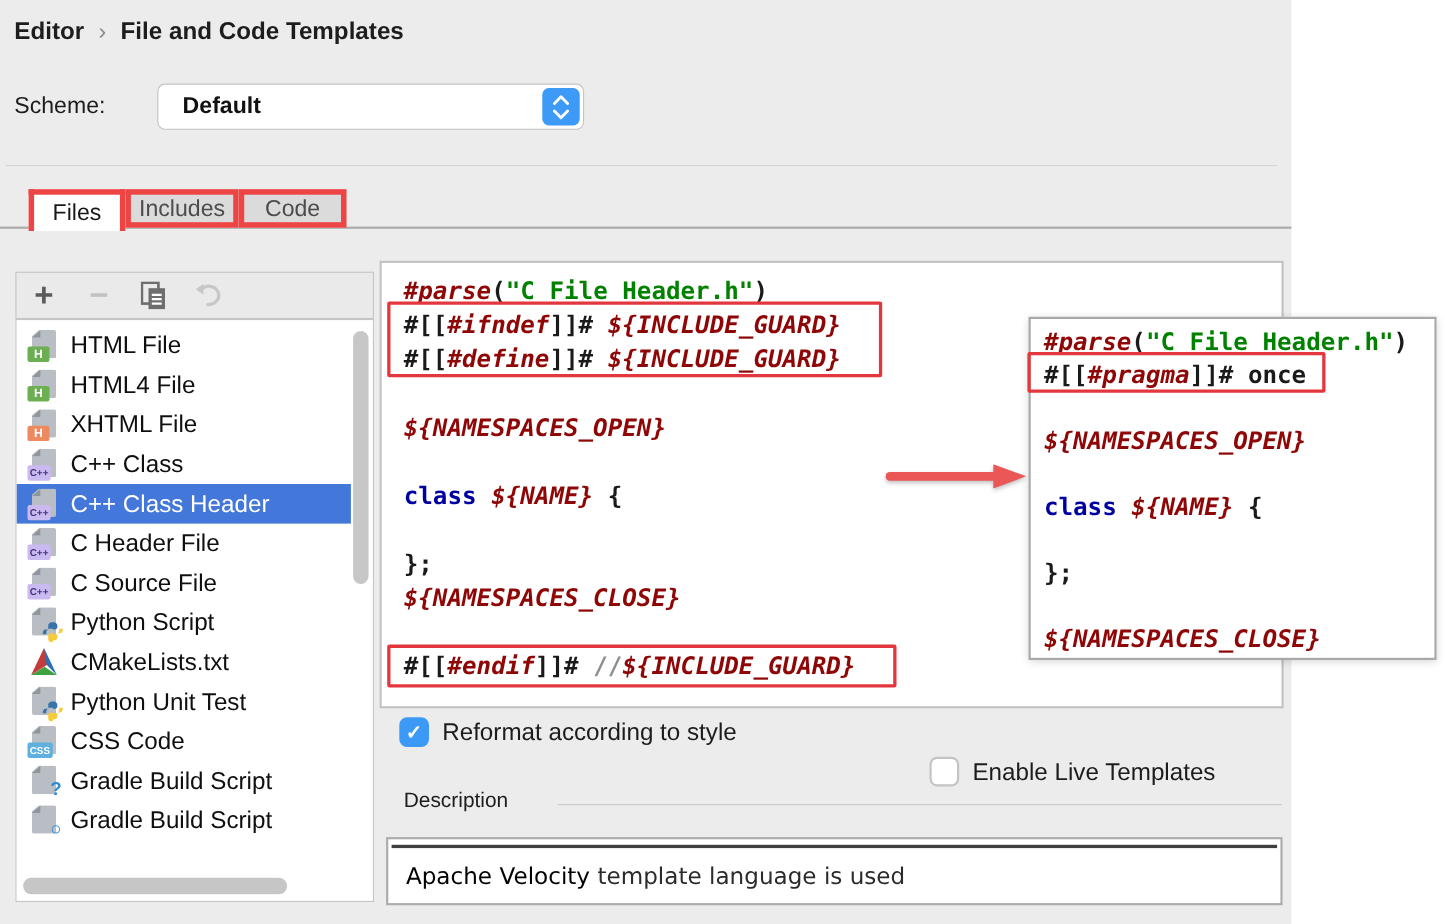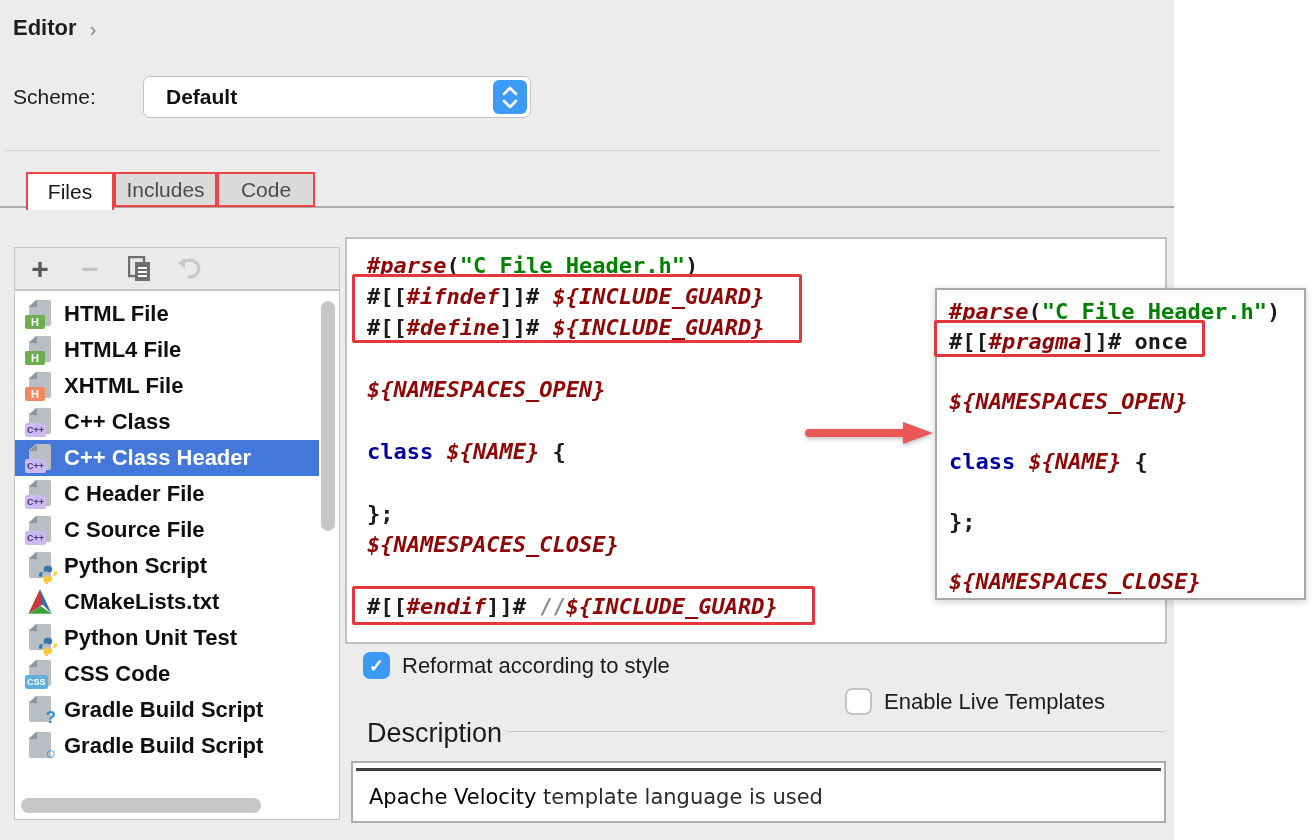--- a/index.html
+++ b/index.html
@@ -15,34 +15,34 @@
   
   .scheme-label { position:absolute; left:13px; top:85px; font-size:21px; color:#1D1D1D; }
   .scheme-select { position:absolute; left:143px; top:76px; width:388px; height:42px; background:#FFFFFF; border:1px solid #C3C3C3; border-radius:7px; }
   .scheme-value { position:absolute; left:22px; top:8px; font-size:21px; font-weight:bold; color:#111; }
   .stepper { position:absolute; right:3px; top:3px; bottom:3px; width:34px; background:#3E9AF7; border-radius:6px; display:flex; flex-direction:column; align-items:center; justify-content:center; gap:3px; }
 
   .hr1 { position:absolute; left:5px; top:150px; width:1156px; height:1px; background:#D5D5D5; }
 
   
   .tabbar-line { position:absolute; left:0; top:206px; width:1174px; height:2px; background:#ABABAB; }
-  .tab { position:absolute; top:172px; height:35px; border:2px solid #ef4444; background:#DBDBDB; color:#4C4C4C; font-size:21px; display:flex; align-items:center; justify-content:center; z-index:1; }
+  .tab { position:absolute; top:172px; height:35px; border:5px solid #ef4444; background:#DBDBDB; color:#4C4C4C; font-size:21px; display:flex; align-items:center; justify-content:center; z-index:1; }
   .tab.active { background:#FFFFFF; color:#181818; height:38px; border-bottom:none; z-index:2; }
 
   
   .list-toolbar { position:absolute; left:14px; top:247px; width:326px; height:43px; background:#EAEAEA; border:1px solid #C5C5C5; display:flex; align-items:center; }
   .tbtn { width:50px; height:40px; display:flex; align-items:center; justify-content:center; font-size:30px; font-weight:bold; color:#5A5A5A; }
   .tbtn.disabled { color:#C2C2C2; }
   .tbtn svg { display:block; }
 
   
   .file-list { position:absolute; left:14px; top:290px; width:326px; height:530px; background:#FFFFFF; border:1px solid #C5C5C5; overflow:hidden; }
   .list-items { position:absolute; left:0; top:5px; right:0; }
   .list-item { height:36px; display:flex; align-items:center; padding-left:10px; gap:9px; width:304px; }
-  .list-item .label { font-size:22px; font-weight:bold; color:#0F0F0F; white-space:nowrap; }
+  .list-item .label { font-size:22px; font-weight:normal; color:#0F0F0F; white-space:nowrap; }
   .list-item.selected { background:#4377D9; }
   .list-item.selected .label { color:#FFFFFF; }
   .fic { position:relative; width:30px; height:30px; flex:0 0 30px; }
   .fic .page { position:absolute; left:4px; top:1px; width:22px; height:26px; background:#B9BEC4; border-radius:2px;
                clip-path:polygon(30% 0, 100% 0, 100% 100%, 0 100%, 0 22%); }
   .fic .fold { position:absolute; left:4px; top:1px; width:8px; height:7px; background:#8E959C; clip-path:polygon(0 100%, 100% 0, 100% 100%); }
   .fic .badge { position:absolute; left:0; bottom:0; min-width:20px; height:14px; padding:0 2px; border-radius:2px;
                 font-size:11px; font-weight:bold; display:flex; align-items:center; justify-content:center; letter-spacing:0; }
   .fic .mark { position:absolute; right:-1px; bottom:-3px; font-size:17px; font-weight:bold; }
   .fic svg.full { position:absolute; left:1px; top:1px; }
@@ -75,35 +75,36 @@
 
   
   .opt { position:absolute; display:flex; align-items:center; gap:12px; }
   .opt1 { left:363px; top:652px; }
   .opt2 { left:845px; top:688px; }
   .cb { width:27px; height:27px; border-radius:7px; background:#FFFFFF; border:2px solid #C4C4C4; display:flex; align-items:center; justify-content:center; color:#FFF; font-size:18px; font-weight:bold; }
   .cb.checked { background:#3D99F6; border-color:#3D99F6; }
   .opt .olabel { font-size:22px; color:#1C1C1C; }
 
   
-  .desc-title { position:absolute; left:367px; top:718px; font-size:27px; color:#1C1C1C; }
+  .desc-title { position:absolute; left:367px; top:718px; font-size:19px; color:#1C1C1C; }
   .desc-line { position:absolute; left:507px; top:731px; width:658px; height:1px; background:#C9C9C9; }
   .desc-box { position:absolute; left:351px; top:761px; width:815px; height:62px; background:#FFFFFF; border:2px solid #ACACAC; }
   .desc-rule { position:absolute; left:3px; right:3px; top:5px; height:3px; background:#3F3F3F; }
   .desc-text { position:absolute; left:16px; top:22px; font-family:"DejaVu Sans", sans-serif; font-size:21px; color:#2B2B2B; }
   .desc-text a { color:#000000; text-decoration:none; }
 </style>
 </head>
 <body>
 
 <div class="content-col"></div>
 
 <div class="breadcrumb">
   <span>Editor</span>
   <span class="crumb-sep">›</span>
+  <span>File and Code Templates</span>
 </div>
 
 <div class="scheme-label">Scheme:</div>
 <div class="scheme-select">
   <span class="scheme-value">Default</span>
   <span class="stepper">
     <svg width="16" height="10" viewBox="0 0 16 10">
         <polyline points="2,8 8,2 14,8" fill="none" stroke="#FFFFFF" stroke-width="2.6" stroke-linecap="round" stroke-linejoin="round"></polyline>
       </svg>
     <svg width="16" height="10" viewBox="0 0 16 10">

